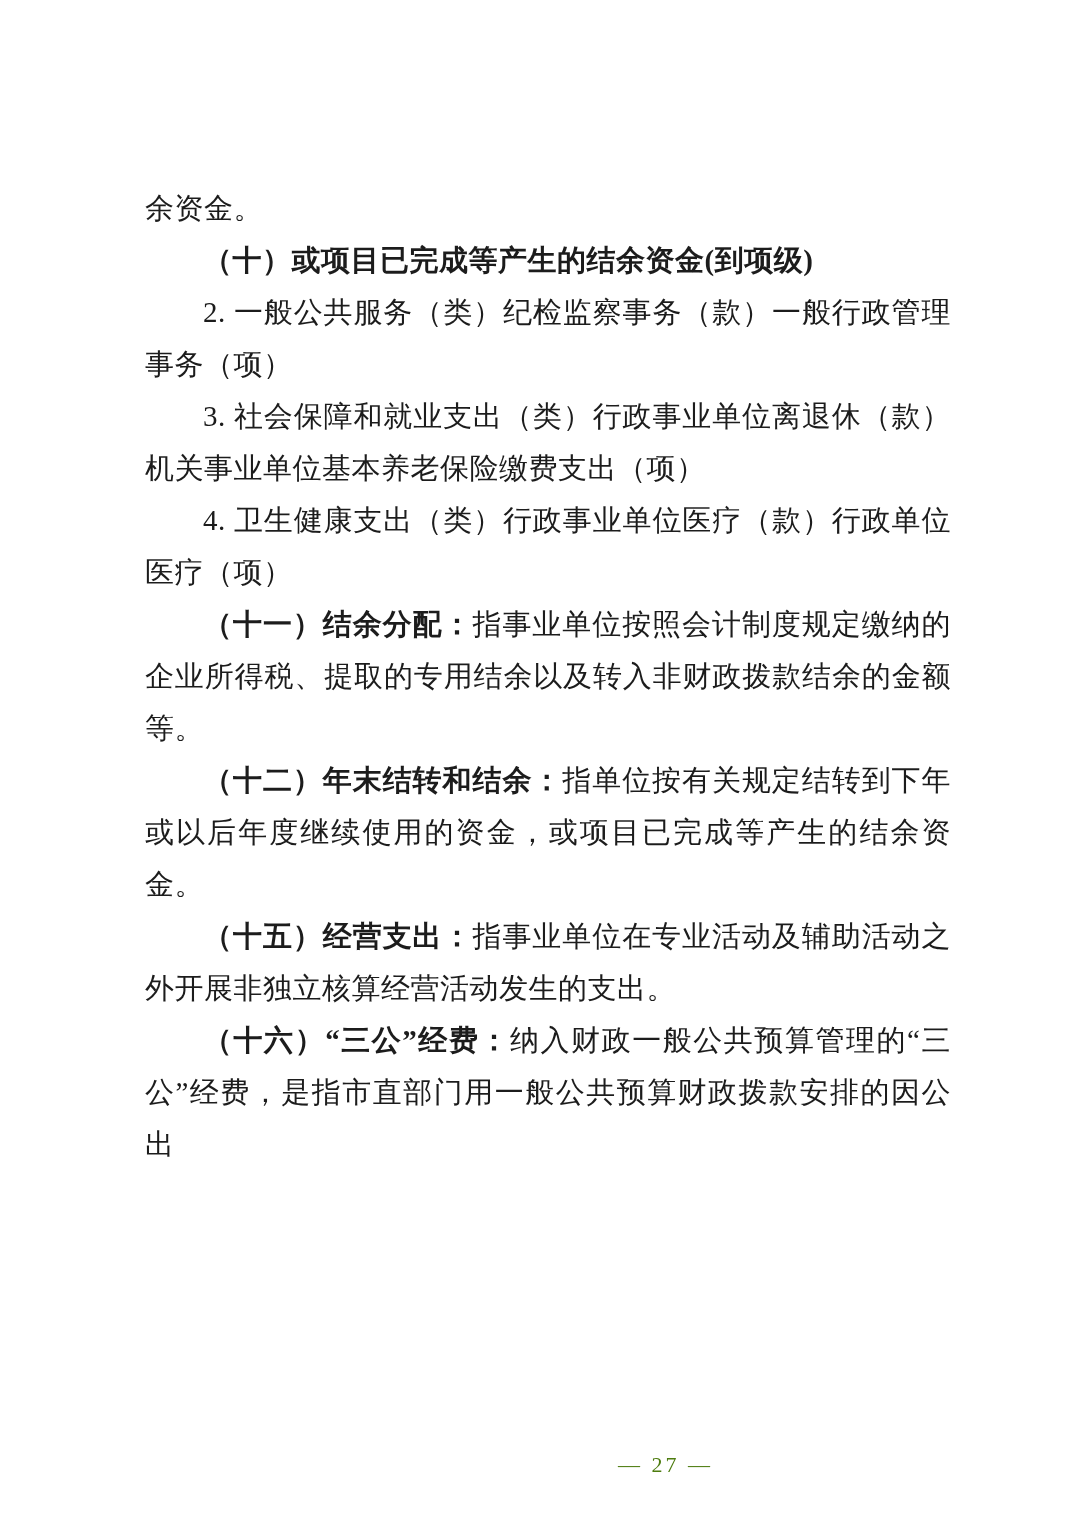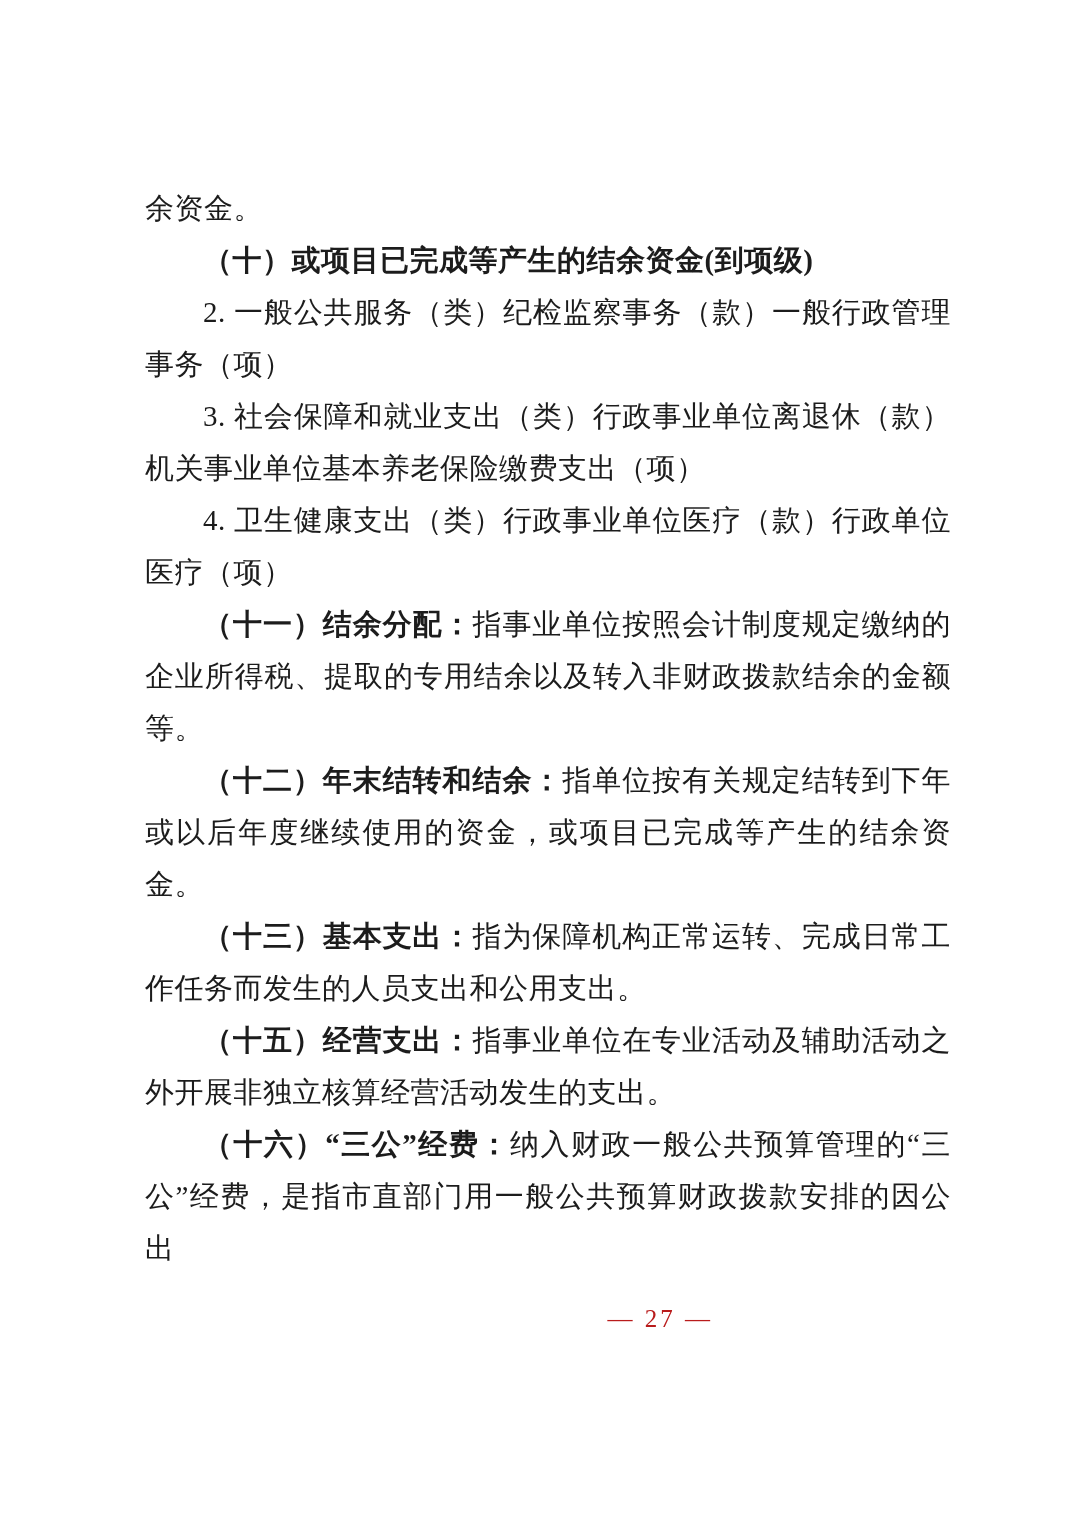--- a/index.html
+++ b/index.html
@@ -39,25 +39,25 @@
     text-indent: 2em;
   }
   .para.noindent {
     text-indent: 0;
   }
   .lead {
     font-weight: bold;
   }
   .pagenum {
     position: absolute;
-    top: 1306px;
+    top: 1452px;
     right: 137px;
-    font-size: 25px;
+    font-size: 22px;
     line-height: 26px;
-    color: #b91c1c;
+    color: #4d7c0f;
     letter-spacing: 3px;
     white-space: nowrap;
   }
 </style>
 </head>
 <body>
 
 <div class="page">
 
   <main class="content">
@@ -71,21 +71,20 @@
 
     <p class="para"><span class="lead"></span><span>3. 社会保障和就业支出（类）行政事业单位离退休（款）机关事业单位基本养老保险缴费支出（项）</span></p>
 
     <p class="para"><span class="lead"></span><span>4. 卫生健康支出（类）行政事业单位医疗（款）行政单位医疗（项）</span></p>
 
 
     <p class="para"><span class="lead">（十一）结余分配：</span><span>指事业单位按照会计制度规定缴纳的企业所得税、提取的专用结余以及转入非财政拨款结余的金额等。</span></p>
 
     <p class="para"><span class="lead">（十二）年末结转和结余：</span><span>指单位按有关规定结转到下年或以后年度继续使用的资金，或项目已完成等产生的结余资金。</span></p>
 
-    <p class="para"><span class="lead">（十三）基本支出：</span><span>指为保障机构正常运转、完成日常工作任务而发生的人员支出和公用支出。</span></p>
 
 
     <p class="para"><span class="lead">（十五）经营支出：</span><span>指事业单位在专业活动及辅助活动之外开展非独立核算经营活动发生的支出。</span></p>
 
     <p class="para"><span class="lead">（十六）“三公”经费：</span><span>纳入财政一般公共预算管理的“三公”经费，是指市直部门用一般公共预算财政拨款安排的因公出</span></p>
 
   </main>
 
   <footer class="pagenum">— 27 —</footer>
 

